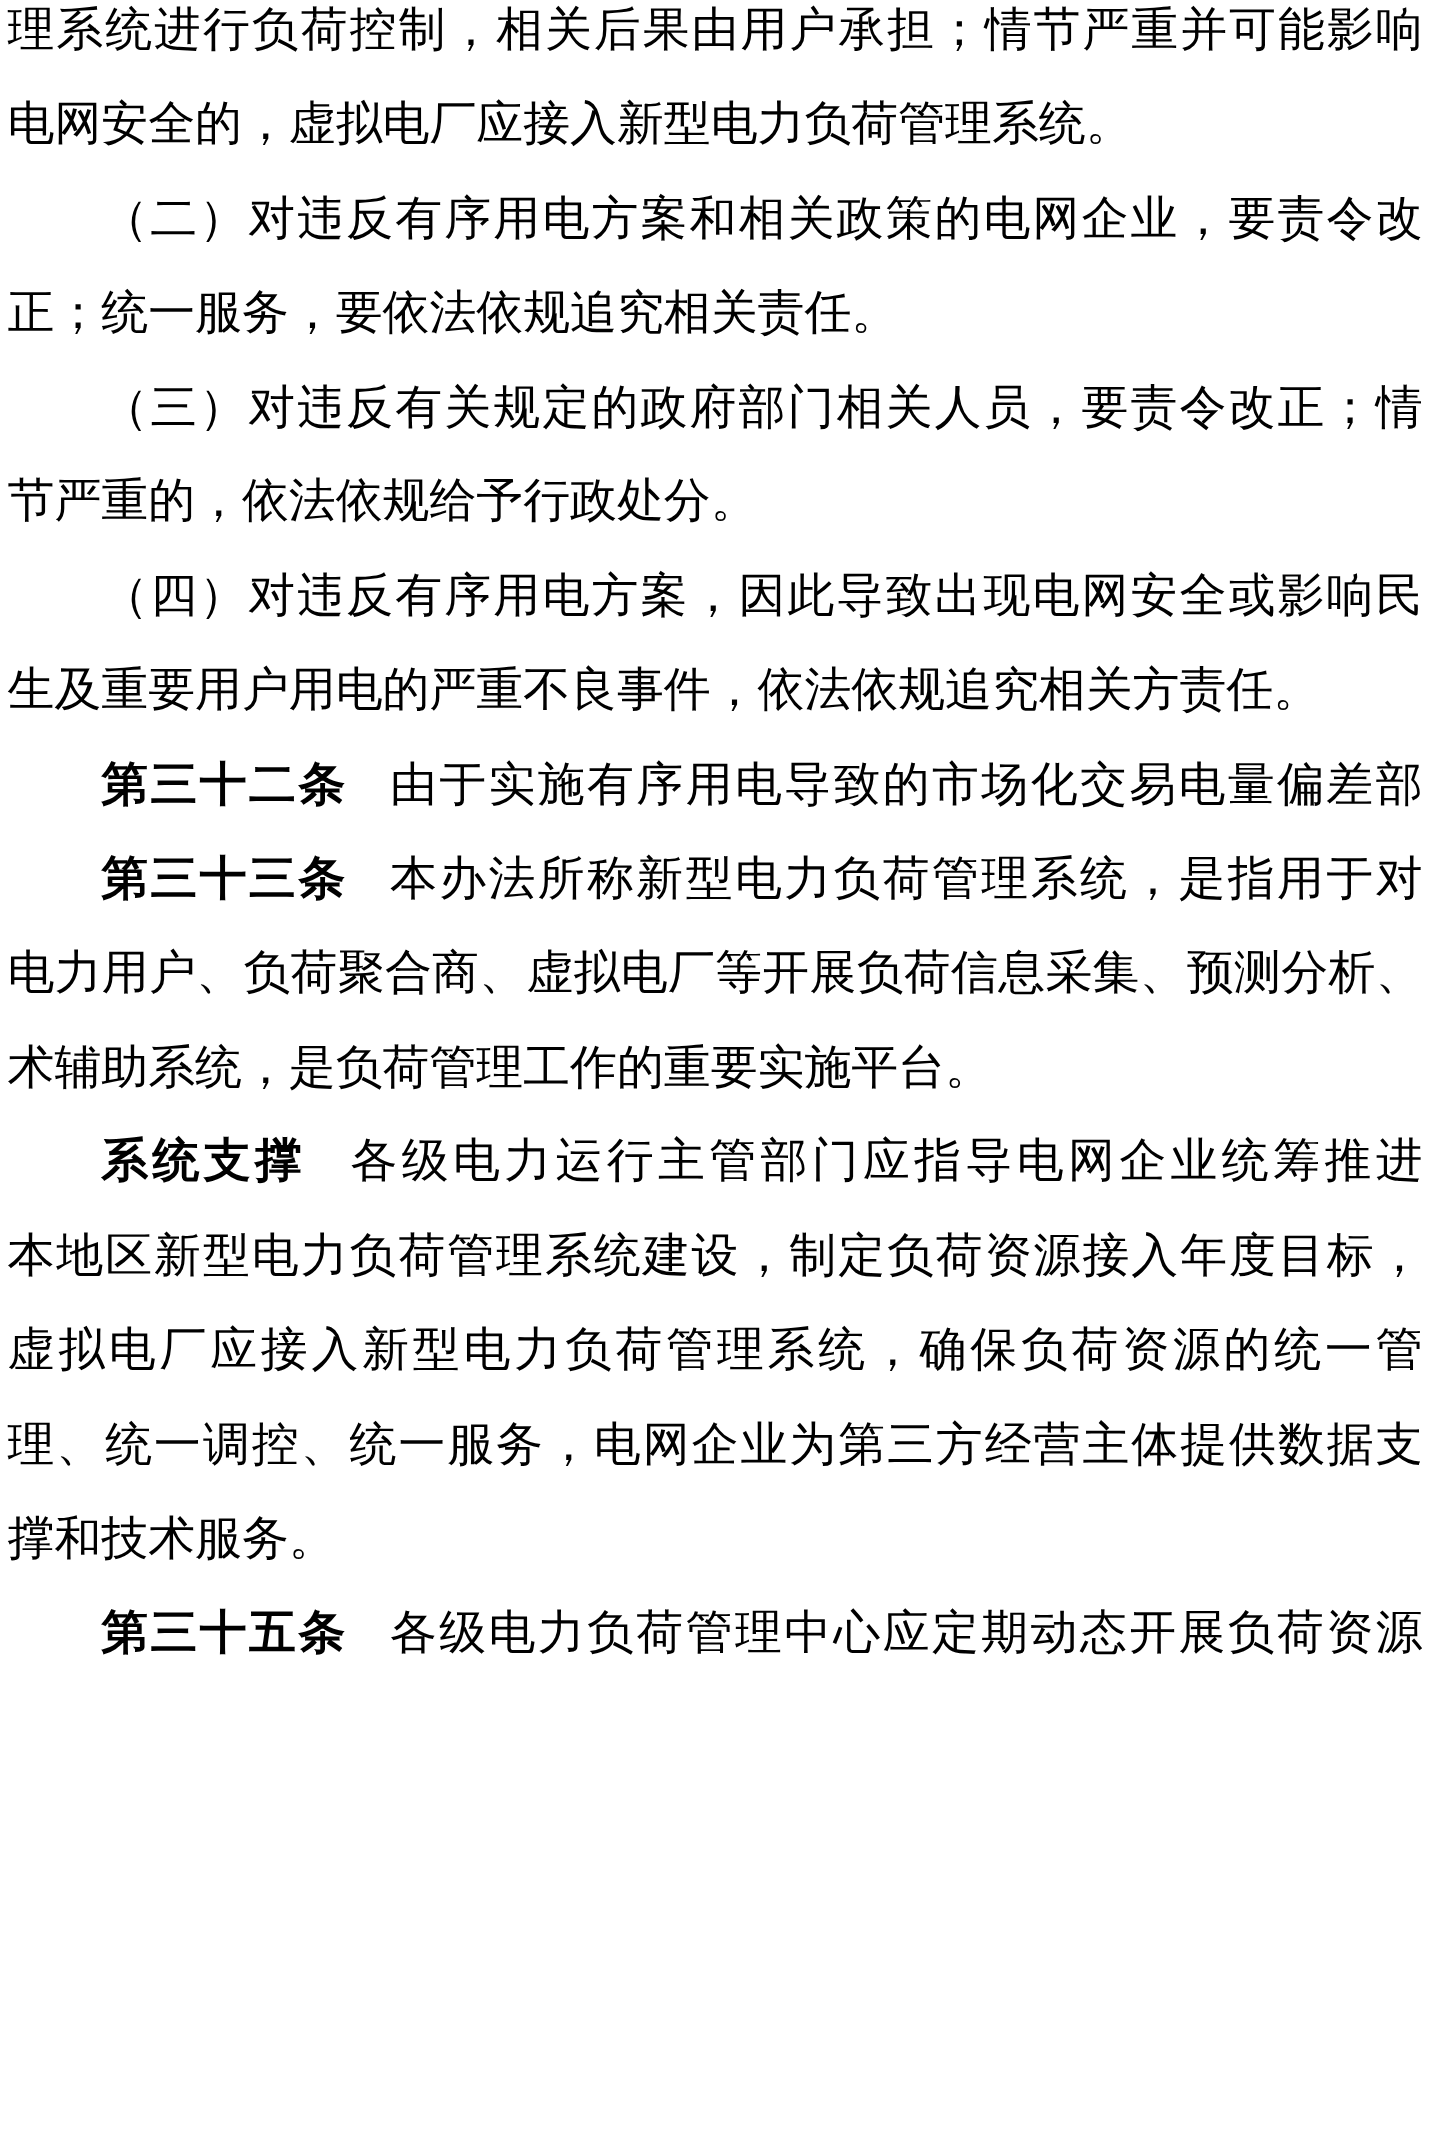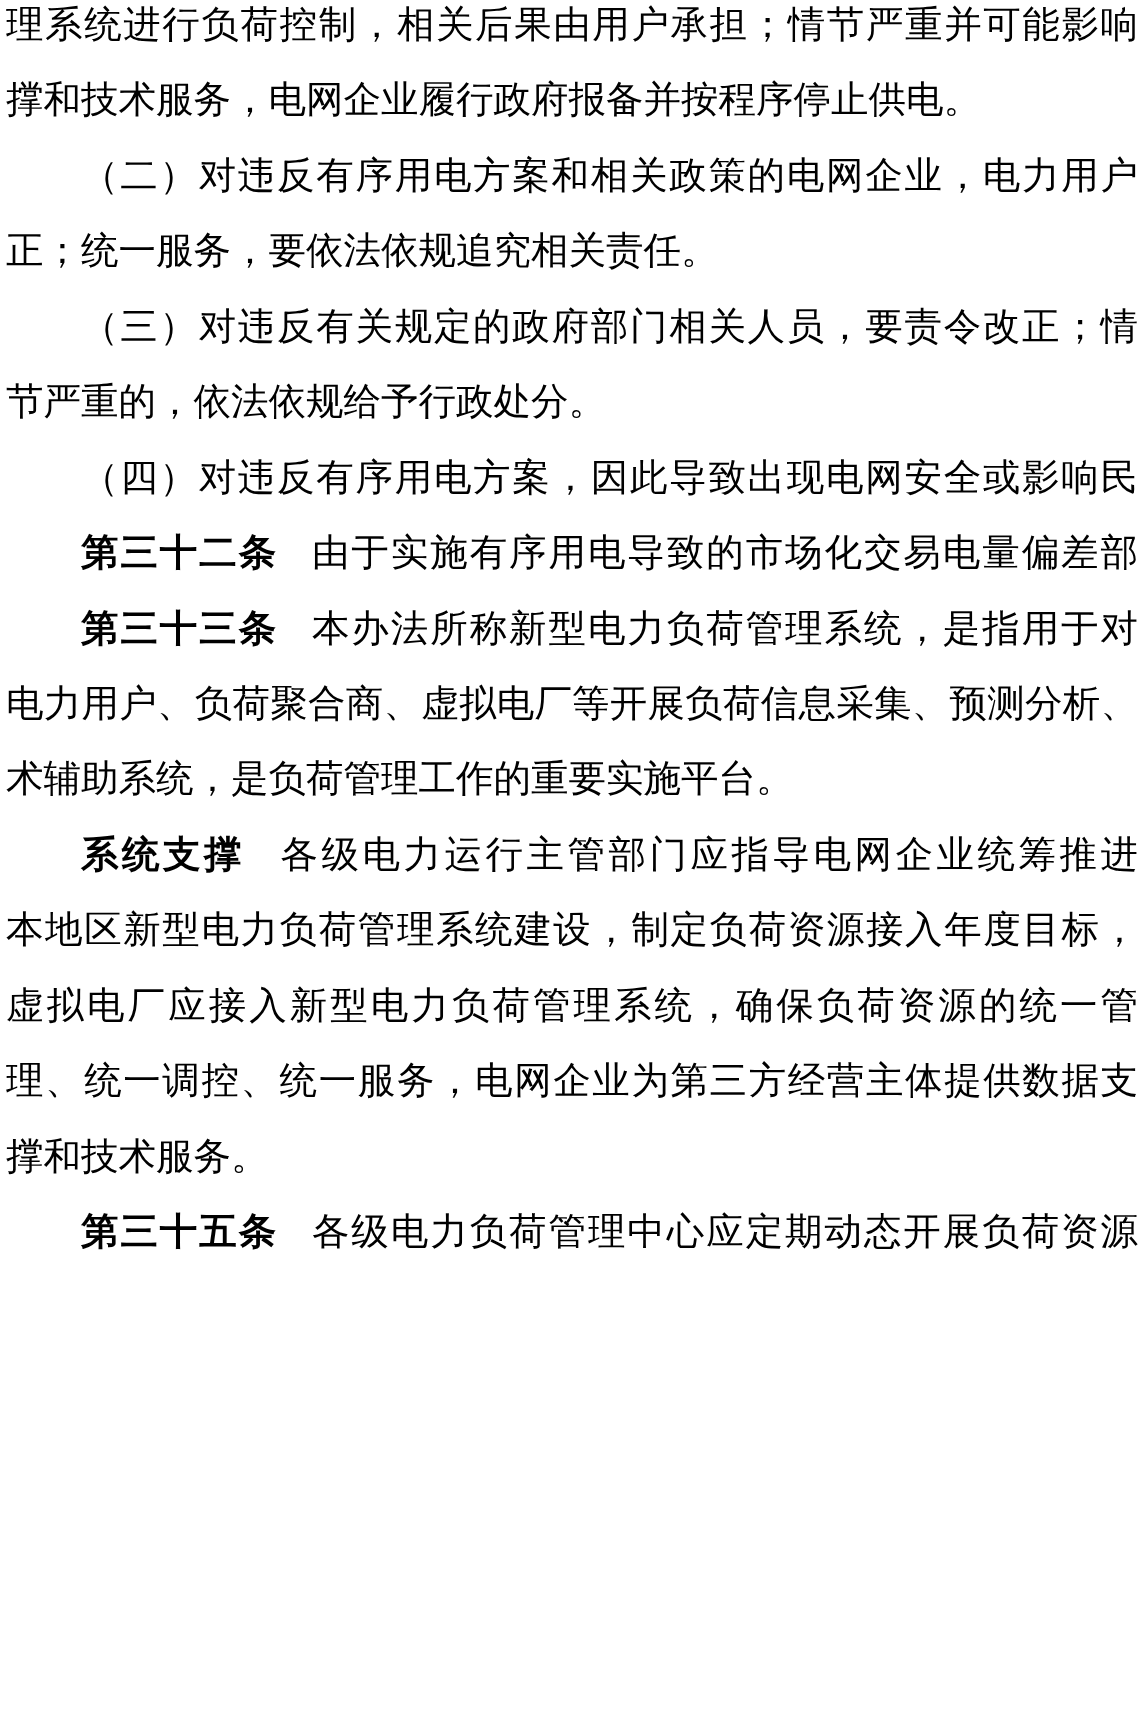--- a/index.html
+++ b/index.html
@@ -41,26 +41,27 @@
     font-size: 46px;
     color: #000000;
   }
 </style>
 </head>
 <body>
 
 <div class="page">
   <div class="doc">
       <div class="line justify"><span class="seg">理系统进行负荷控制，相关后果由用户承担；情节严重并可能影响</span></div>
-      <div class="line left"><span class="seg">撑和技术服务，电网企业履行政府报备并按程序停止供电。</span></div>
-      <div class="line justify indent"><span class="seg">（二）对违反有序用电方案和相关政策的电网企业，电力用户</span></div>
+      <div class="line left"><span class="seg">电网安全的，虚拟电厂应接入新型电力负荷管理系统。</span></div>
+      <div class="line justify indent"><span class="seg">（二）对违反有序用电方案和相关政策的电网企业，要责令改</span></div>
       <div class="line left"><span class="seg">正；统一服务，要依法依规追究相关责任。</span></div>
       <div class="line justify indent"><span class="seg">（三）对违反有关规定的政府部门相关人员，要责令改正；情</span></div>
       <div class="line left"><span class="seg">节严重的，依法依规给予行政处分。</span></div>
       <div class="line justify indent"><span class="seg">（四）对违反有序用电方案，因此导致出现电网安全或影响民</span></div>
+      <div class="line left"><span class="seg">生及重要用户用电的严重不良事件，依法依规追究相关方责任。</span></div>
       <div class="line justify indent"><span class="seg bold lead">第三十二条</span><span class="seg"> 由于实施有序用电导致的市场化交易电量偏差部</span></div>
       <div class="line justify indent"><span class="seg bold lead">第三十三条</span><span class="seg"> 本办法所称新型电力负荷管理系统，是指用于对</span></div>
       <div class="line justify"><span class="seg">电力用户、负荷聚合商、虚拟电厂等开展负荷信息采集、预测分析、</span></div>
       <div class="line left"><span class="seg">术辅助系统，是负荷管理工作的重要实施平台。</span></div>
       <div class="line justify indent"><span class="seg bold lead">系统支撑</span><span class="seg"> 各级电力运行主管部门应指导电网企业统筹推进</span></div>
       <div class="line justify"><span class="seg">本地区新型电力负荷管理系统建设，制定负荷资源接入年度目标，</span></div>
       <div class="line justify"><span class="seg">虚拟电厂应接入新型电力负荷管理系统，确保负荷资源的统一管</span></div>
       <div class="line justify"><span class="seg">理、统一调控、统一服务，电网企业为第三方经营主体提供数据支</span></div>
       <div class="line left"><span class="seg">撑和技术服务。</span></div>
       <div class="line justify indent"><span class="seg bold lead">第三十五条</span><span class="seg"> 各级电力负荷管理中心应定期动态开展负荷资源</span></div>

